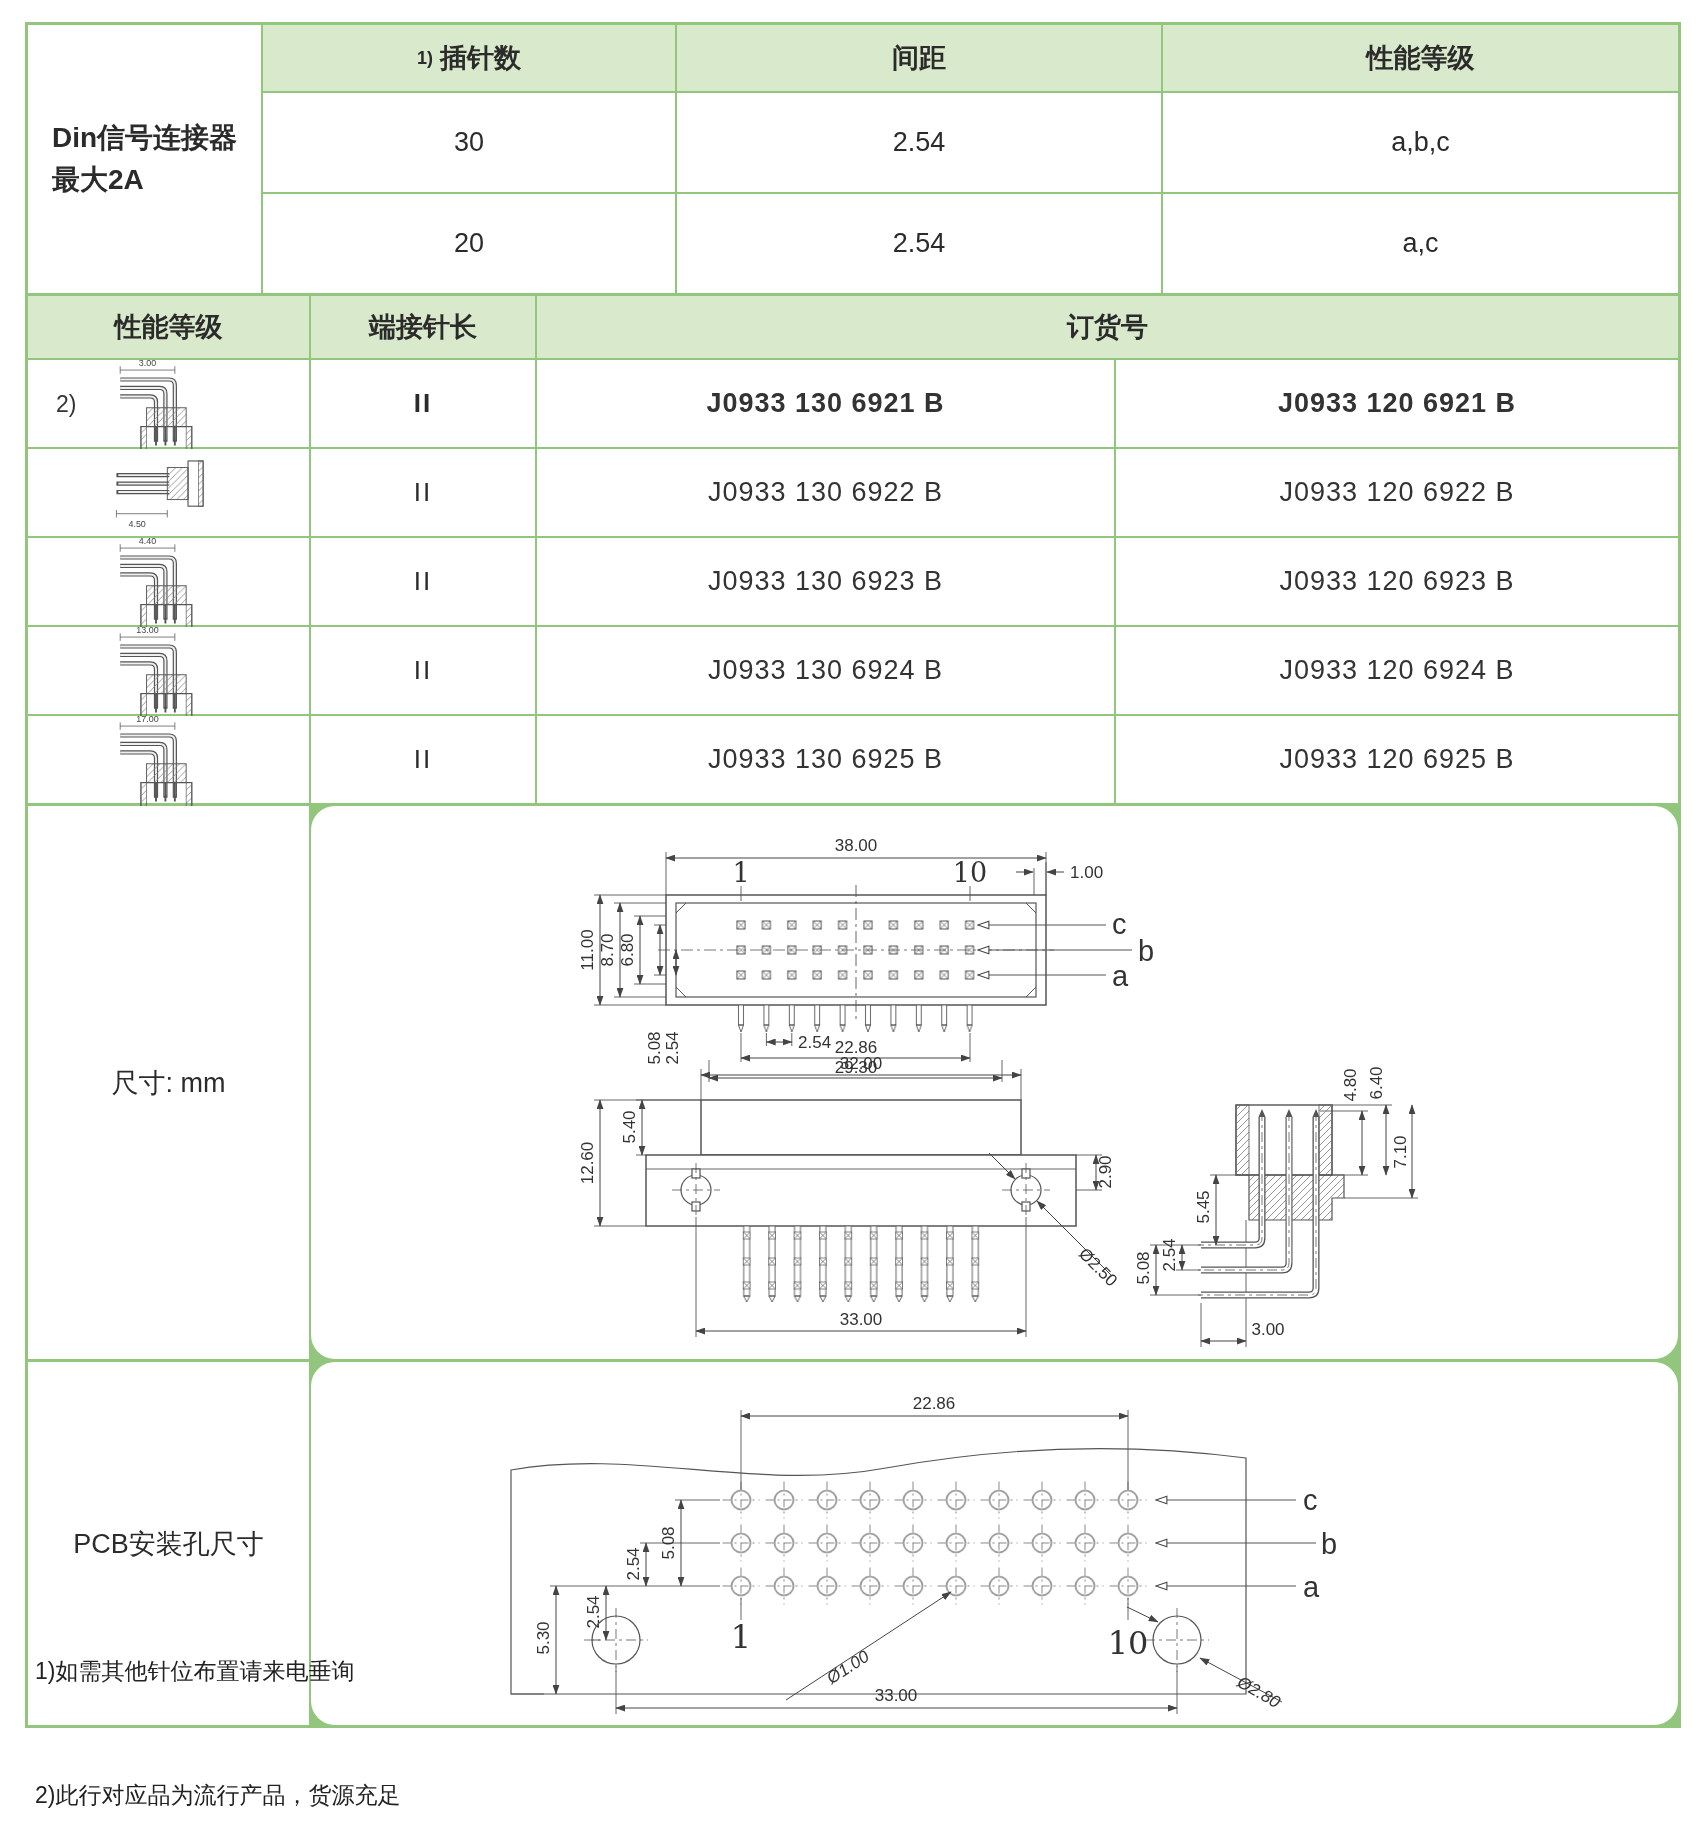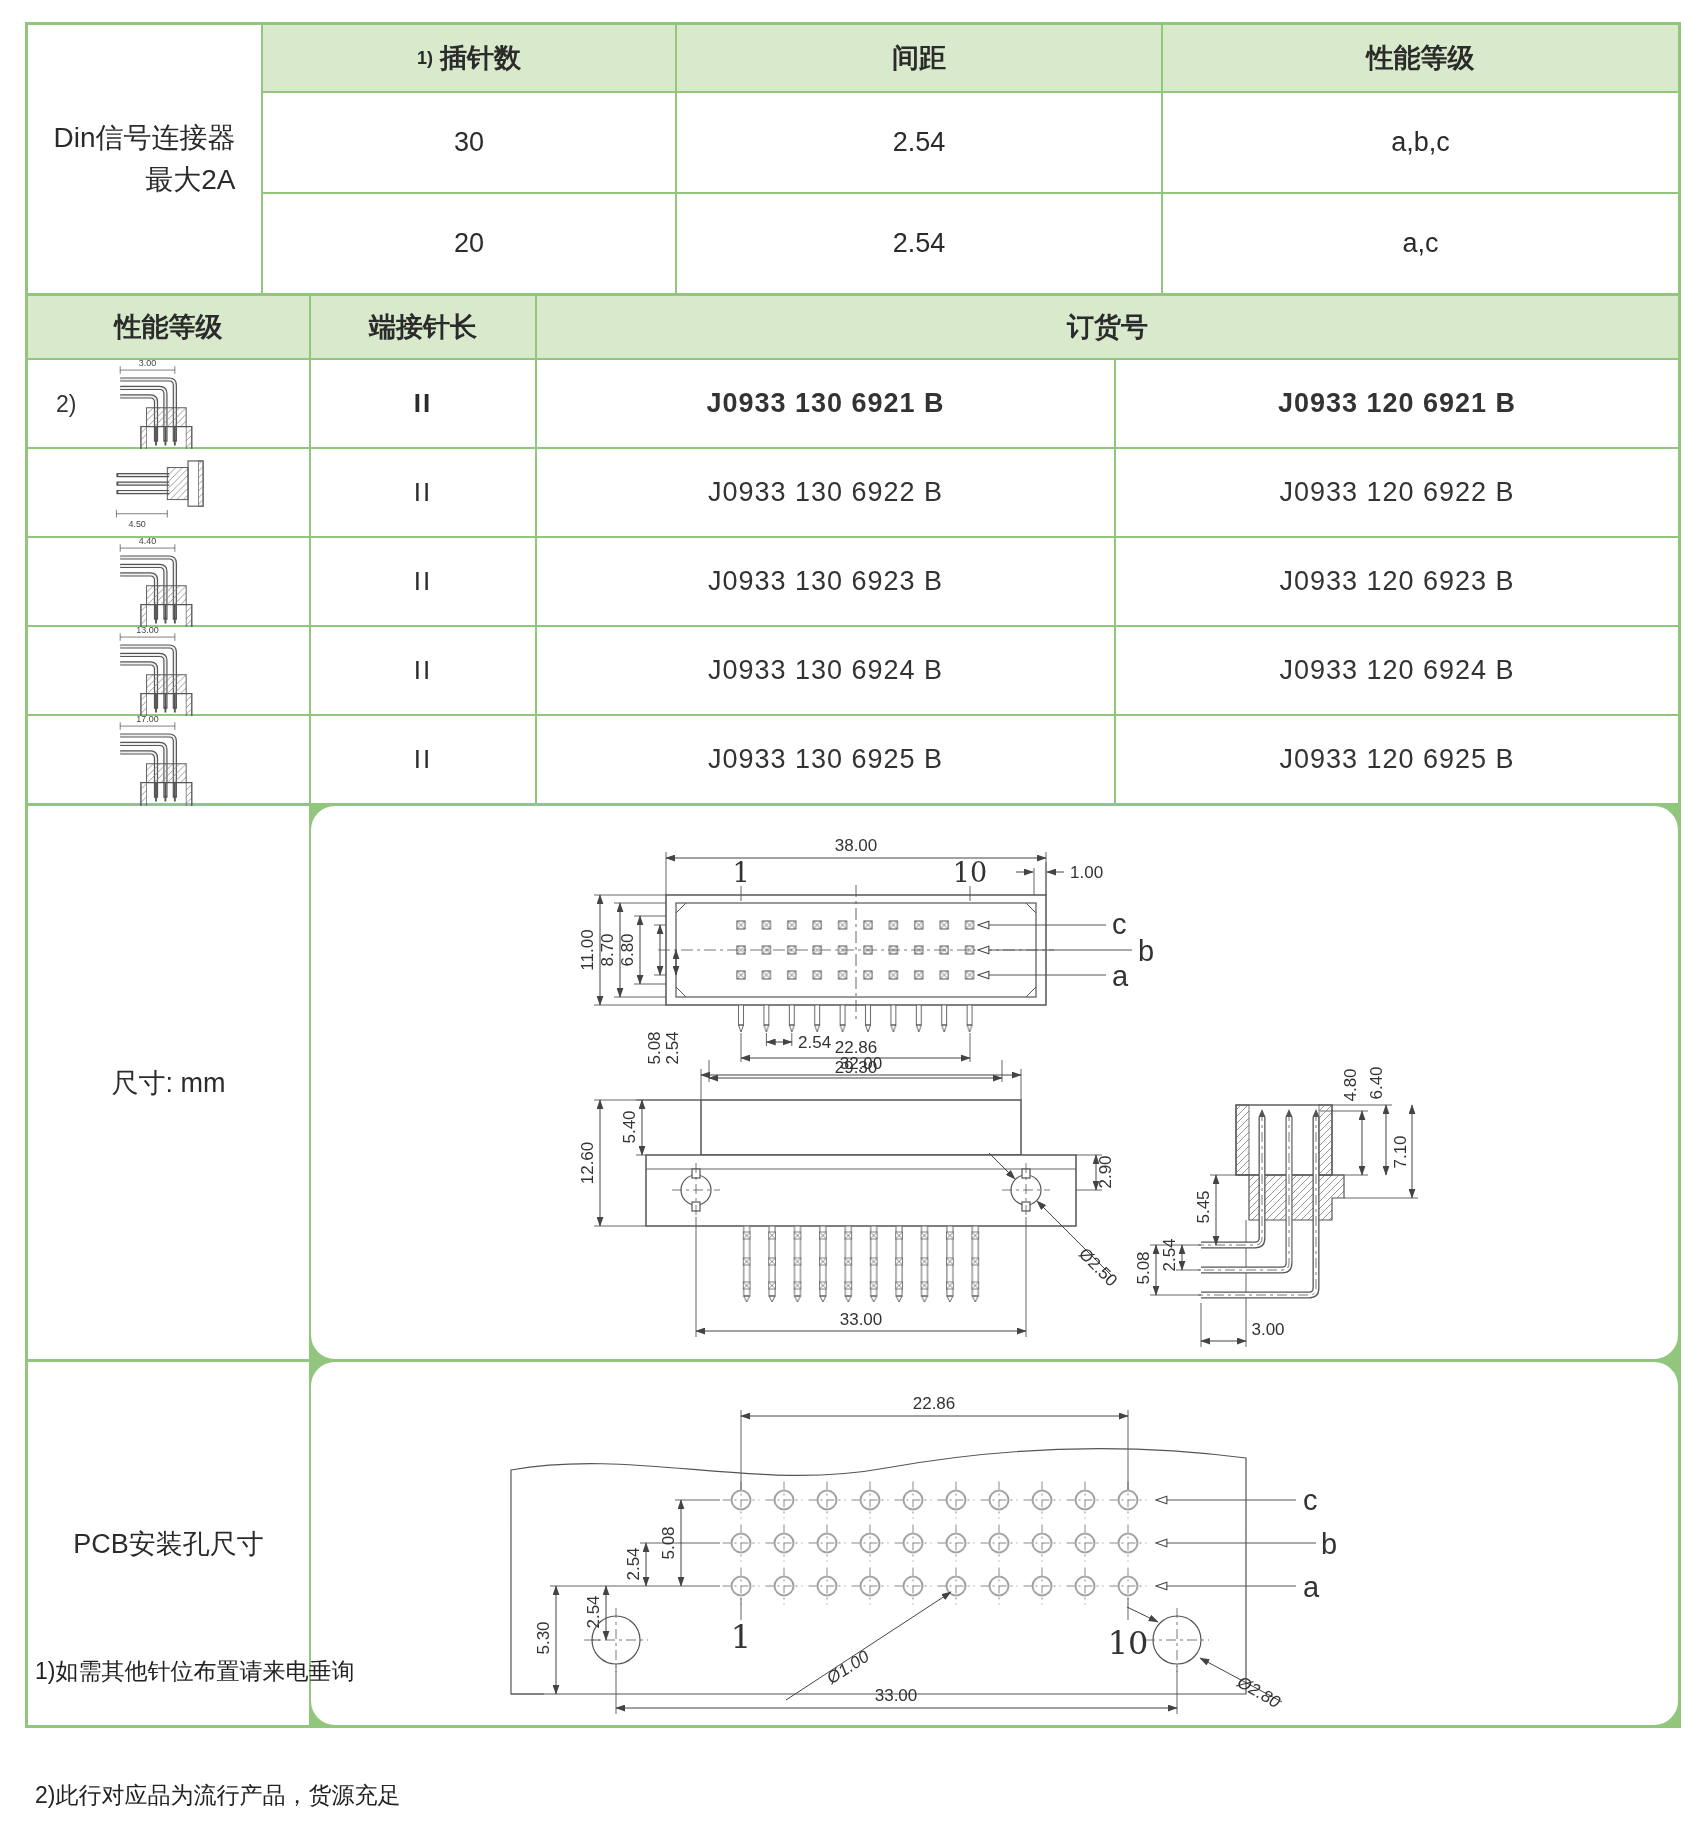--- a/index.html
+++ b/index.html
@@ -11,21 +11,21 @@
   #t2{grid-template-columns:281px 224px 577px 1fr;grid-template-rows:62px 87px 87px 87px 87px 87px;border-top:3px solid #92c67c;}
   .sec{display:grid;grid-template-columns:281px 1fr;gap:2px;border-top:3px solid #92c67c;background:#92c67c;}
   #dims{height:553px;}
   #pcb{height:363px;}
   .c{background:#fff;display:flex;align-items:center;justify-content:center;position:relative;}
   .hd{background:#d9e9cb;font-weight:bold;font-size:27px;}
   .v{font-size:27px;}
   .ord{font-size:27px;letter-spacing:1px;color:#333;}
   .b{font-weight:bold;}
   .grade{font-size:26px;letter-spacing:2px;}
-  .prod{font-weight:normal;font-size:28px;text-align:right;line-height:1.5;}
+  .prod{font-weight:bold;font-size:28px;text-align:left;line-height:1.5;}
   .sup{font-size:18px;vertical-align:super;margin-right:7px;font-weight:bold;}
   .note2{position:absolute;left:28px;top:50%;transform:translateY(-50%);font-size:23px;color:#333;}
   .lbl{font-size:27px;}
   .foot{position:absolute;left:35px;font-size:23px;color:#222;}
   .pic{height:98px;}
   .drawcell{position:relative;overflow:hidden;border-radius:24px;}
   svg text{font-family:"Liberation Sans",sans-serif;}
   .d{font-size:17px;fill:#333;}
   .dl{font-size:29px;fill:#333;}
   .ser{font-family:"DejaVu Serif",serif;font-size:27px;fill:#333;}

